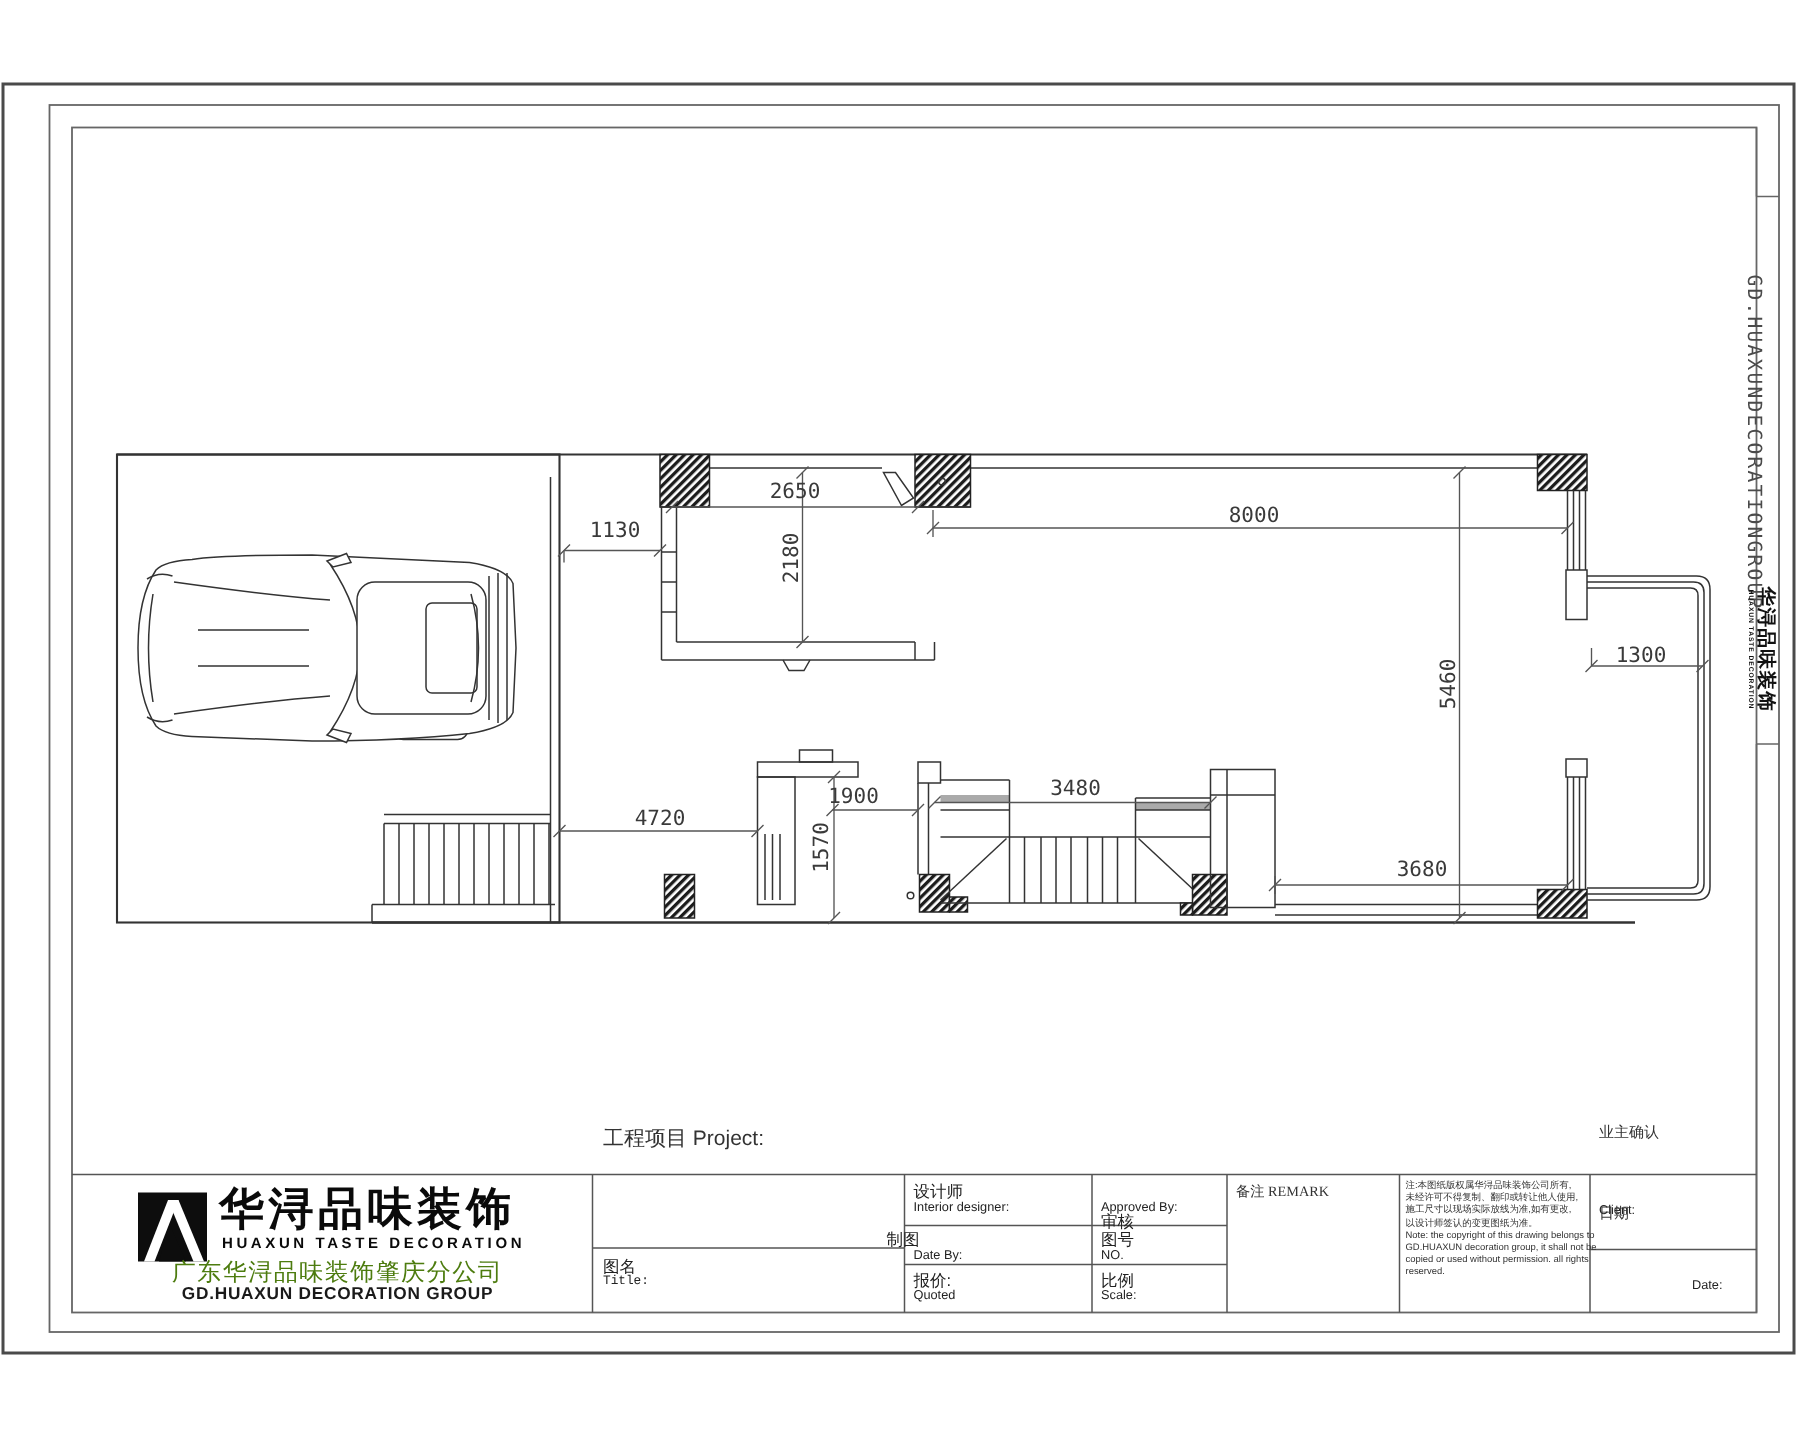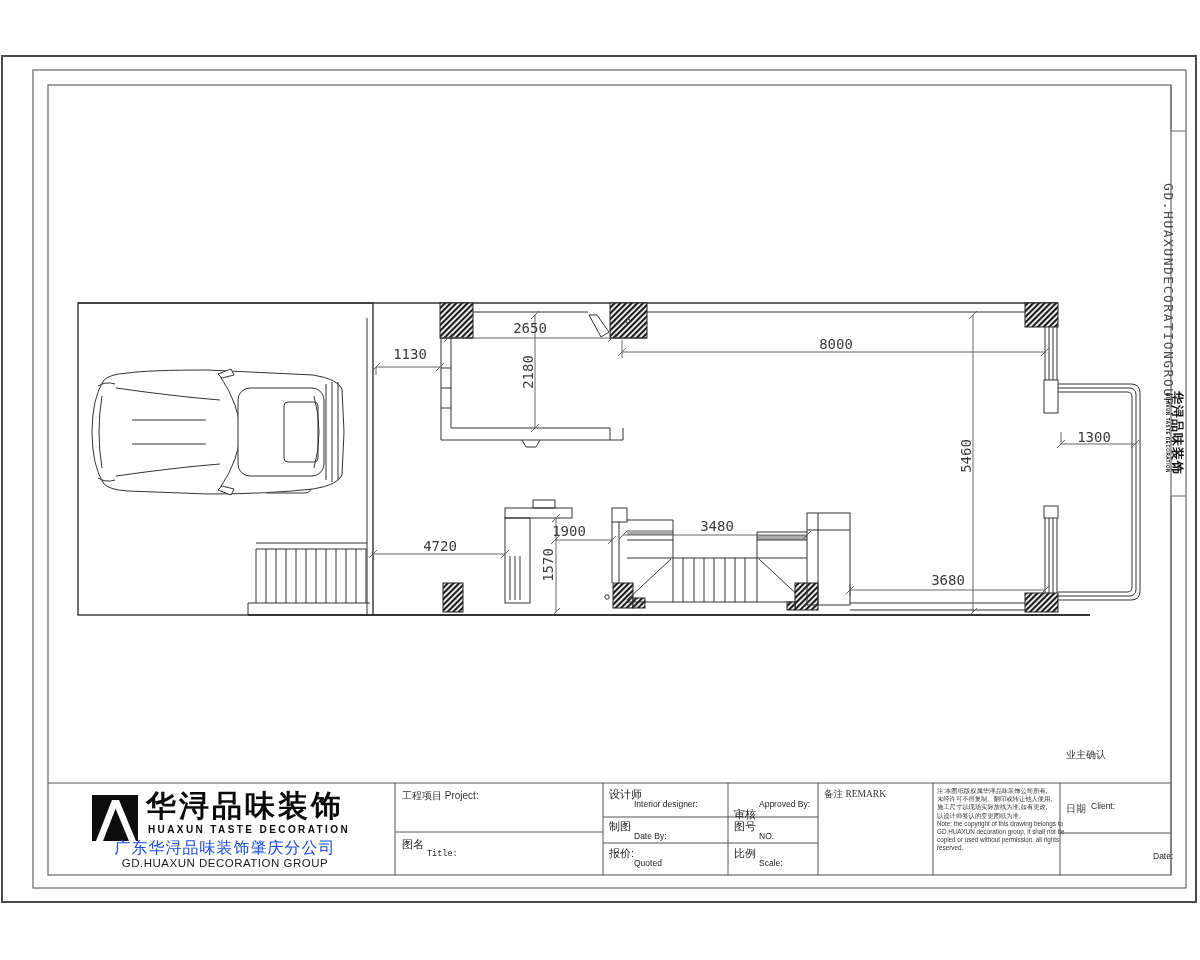--- a/index.html
+++ b/index.html
@@ -5,26 +5,26 @@
   html,body{margin:0;padding:0;background:#fff;}
   #page{position:relative;width:1200px;height:960px;background:#ffffff;overflow:hidden;
         font-family:"Liberation Sans",sans-serif;color:#333;}
   #plan-svg{position:absolute;left:0;top:0;}
   .txt{position:absolute;white-space:nowrap;}
   .dim{position:absolute;width:70px;height:16px;text-align:center;
        font-family:"DejaVu Sans Mono",monospace;font-size:14px;color:#3a3a3a;letter-spacing:0px;}
   .dim.rot{transform:rotate(-90deg);}
   
   .lbl-cn{font-size:11px;color:#222;}
-  .lbl-en{font-size:8.5px;color:#222;margin-left:25px;}
+  .lbl-en{font-size:8.5px;color:#222;}
   .logo-cn{font-size:30px;font-weight:900;letter-spacing:3px;color:#0a0a0a;
            font-family:"Liberation Sans",sans-serif;}
   .logo-en{font-size:10px;font-weight:bold;letter-spacing:2.4px;color:#0a0a0a;}
-  .branch-cn{font-size:16px;color:#1d4ed8;font-family:"Liberation Serif",serif;letter-spacing:1px;}
-  .branch-en{font-size:11.5px;font-weight:normal;color:#1a1a1a;letter-spacing:0.5px;}
+  .branch-cn{font-size:16px;color:#4d7c0f;font-family:"Liberation Serif",serif;letter-spacing:1px;}
+  .branch-en{font-size:11.5px;font-weight:bold;color:#1a1a1a;letter-spacing:0.5px;}
   .small-print{position:absolute;font-size:6.3px;line-height:8.2px;color:#333;white-space:nowrap;}
   #side-vertical-text{position:absolute;left:1013px;top:287px;width:310px;height:16px;
       font-size:13px;letter-spacing:1.5px;color:#4a4a4a;text-align:center;
       font-family:"DejaVu Sans Mono",monospace;transform:rotate(90deg);}
   #side-logo{position:absolute;left:1120px;top:419px;width:100px;height:28px;text-align:center;
       transform:rotate(90deg);}
   #side-logo .cn{font-size:13px;font-weight:900;letter-spacing:1px;color:#111;line-height:14px;}
   #side-logo .en{font-size:4.5px;font-weight:bold;letter-spacing:0.6px;color:#111;line-height:6px;}
 </style>
 </head>
@@ -229,27 +229,27 @@
   <div id="side-logo">
     <div class="cn">华浔品味装饰</div>
     <div class="en">HUAXUN TASTE DECORATION</div>
   </div>
 
   <div class="txt logo-cn" style="left:146px;top:786px;">华浔品味装饰</div>
   <div class="txt logo-en" style="left:148px;top:824px;">HUAXUN TASTE DECORATION</div>
   <div class="txt branch-cn" style="left:60px;top:838px;width:330px;text-align:center;">广东华浔品味装饰肇庆分公司</div>
   <div class="txt branch-en" style="left:60px;top:857px;width:330px;text-align:center;">GD.HUAXUN DECORATION GROUP</div>
 
-  <div class="txt" style="left:402px;top:789px;font-size:10px;">工程项目  Project:</div>
+  <div class="txt" style="left:402px;top:750px;font-size:14px;">工程项目  Project:</div>
   <div class="txt lbl-cn" style="left:402px;top:837px;">图名</div>
   <div class="txt lbl-en" style="left:402px;top:849px;font-family:Liberation Mono, monospace;">Title:</div>
 
   <div class="txt lbl-cn" style="left:609px;top:787px;">设计师</div>
   <div class="txt lbl-en" style="left:609px;top:799px;">Interior designer:</div>
-  <div class="txt lbl-cn" style="left:609px;top:819px;">制图</div>
+  <div class="txt lbl-cn" style="left:591px;top:819px;">制图</div>
   <div class="txt lbl-en" style="left:609px;top:831px;">Date By:</div>
   <div class="txt lbl-cn" style="left:609px;top:846px;">报价:</div>
   <div class="txt lbl-en" style="left:609px;top:858px;">Quoted</div>
 
   <div class="txt lbl-cn" style="left:734px;top:787px;margin-top:20px;">审核</div>
   <div class="txt lbl-en" style="left:734px;top:799px;">Approved By:</div>
   <div class="txt lbl-cn" style="left:734px;top:819px;">图号</div>
   <div class="txt lbl-en" style="left:734px;top:831px;">NO.</div>
   <div class="txt lbl-cn" style="left:734px;top:846px;">比例</div>
   <div class="txt lbl-en" style="left:734px;top:858px;">Scale:</div>

